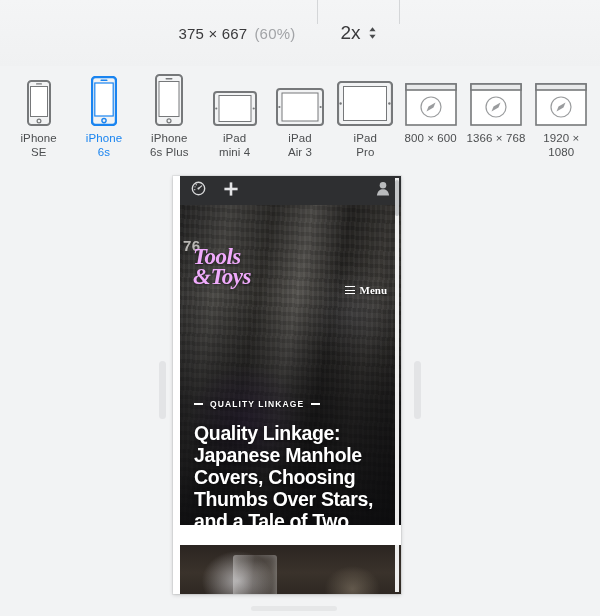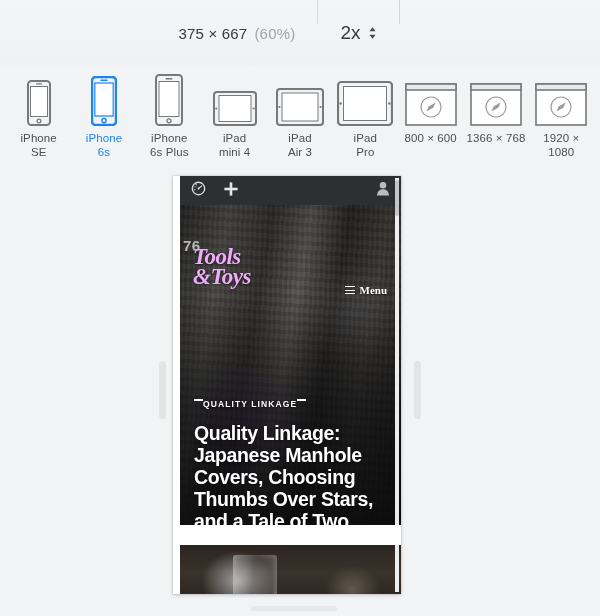--- a/index.html
+++ b/index.html
@@ -149,21 +149,21 @@
     display:inline-block; width:10px; height:8px;
     border-top:1.5px solid #fff; border-bottom:1.5px solid #fff;
     position: relative;
   }
   .menu .bars::after{
     content:""; position:absolute; left:0; top:2.5px;
     width:10px; height:1.5px; background:#fff;
   }
   .kicker {
     position: absolute; left: 14px; top: 194px;
-    display: flex; align-items: flex-start; 
+    display: flex; align-items: center; gap: 7px;
     color: #fff; font-size: 8.5px; font-weight: 700;
     letter-spacing: 1.1px;
     text-shadow: 0 1px 2px rgba(0,0,0,.7);
   }
   .kicker .dash { width: 9px; height: 1.5px; background: #fff; display:block; }
   .headline {
     position: absolute; left: 14px; right: 14px; top: 217px;
     color: #fff; font-size: 19.5px; font-weight: 700;
     line-height: 22px; letter-spacing: -.35px;
     text-shadow: 0 1px 4px rgba(0,0,0,.55);

